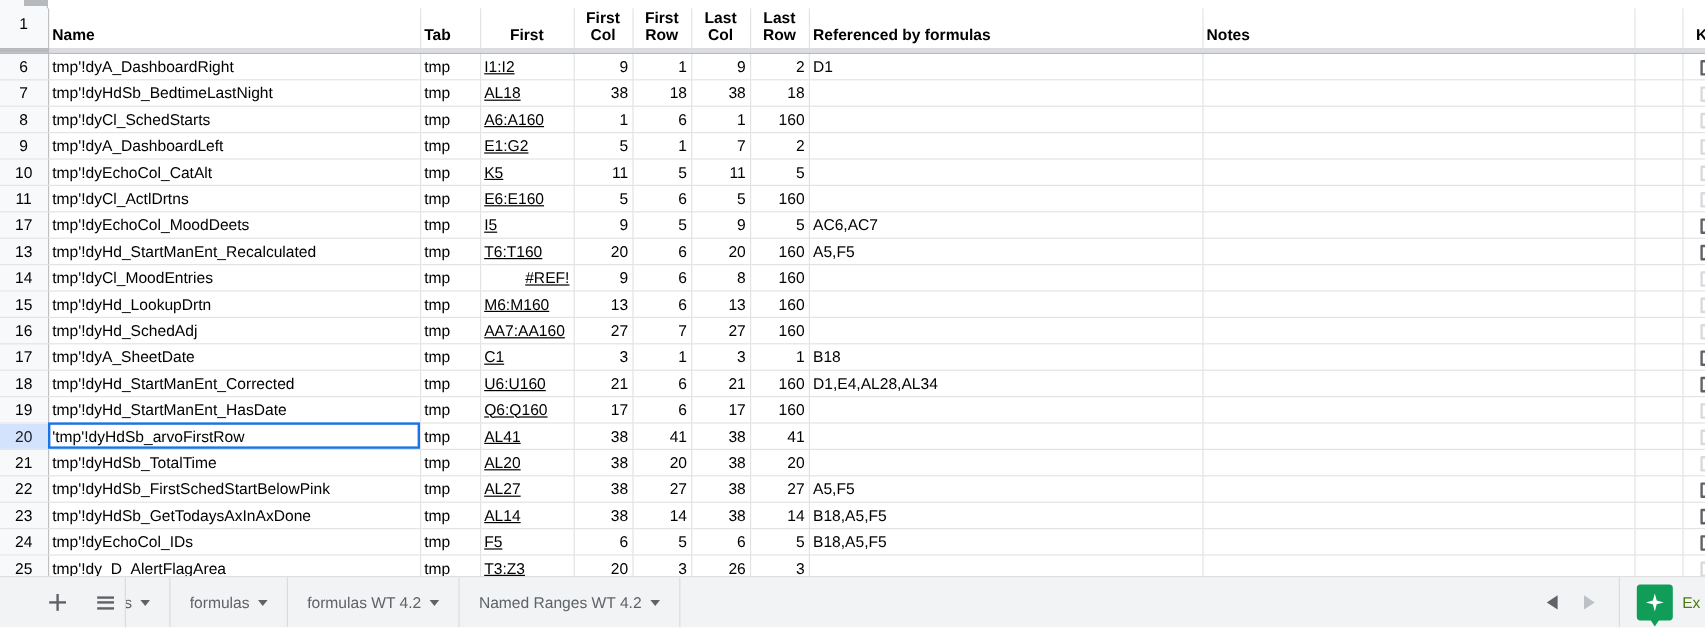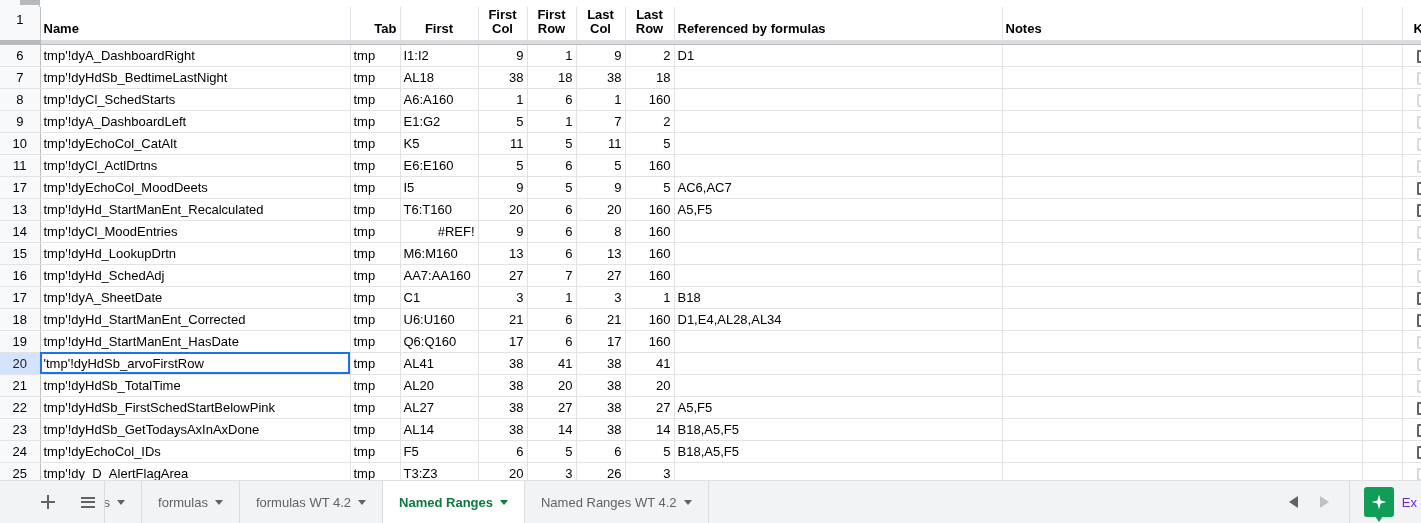--- a/index.html
+++ b/index.html
@@ -88,29 +88,29 @@
   
   .c-name   { width: 310px; }
   .c-tab    { width: 50px;  }
   .c-range  { width: 78px;  }
   .c-num    { width: 49px;  text-align: right; }
   .c-ref    { width: 328px; }
   .c-notes  { width: 360px; }
   .c-gapr   { width: 40px;  }
   .c-kill   { width: 43px;  text-align: center; }
 
-  th.c-tab, th.c-range, th.c-num { text-align: right; }
+  th.c-tab, th.c-range, th.c-num { text-align: left; }
   th.c-range { text-align: center; }
   th.c-num   { text-align: center; }
   th.c-name, th.c-ref, th.c-notes { text-align: left; padding-left: 5px; }
   th.c-kill { text-align: center; }
 
   td.c-name { padding-left: 5px; }
   td.c-ref  { padding-left: 5px; }
-  td.c-range{ padding-left: 5px; }
+  td.c-range{ padding-left: 5px; text-decoration: underline; }
   td.range-err { text-align: right; padding-right: 8px; margin-left: 24px; }
   td.c-num  { padding-right: 6px; }
 
   
   td.selected {
     outline: 2px solid #1a73e8;
     outline-offset: -2px;
     position: relative;
     z-index: 2;
   }
@@ -209,21 +209,21 @@
     cursor: pointer;
   }
   .explore-badge::after {
     content: "";
     position: absolute; bottom: -5px; left: 11px;
     width: 0; height: 0;
     border-left: 4px solid transparent;
     border-right: 4px solid transparent;
     border-top: 6px solid #0f9d58;
   }
-  .explore-label { color: #6d28d9; font-size: 13px; white-space: nowrap; }
+  .explore-label { color: #4d7c0f; font-size: 13px; white-space: nowrap; }
 </style>
 </head>
 <body>
 
 <div id="app">
 
   <div id="grid-area">
     <table class="sheet">
       <colgroup>
         <col style="width:40px">
@@ -584,24 +584,20 @@
           <span class="caret"></span>
         </div>
         <div class="sheet-tab">
           <span>formulas</span>
           <span class="caret"></span>
         </div>
         <div class="sheet-tab">
           <span>formulas WT 4.2</span>
           <span class="caret"></span>
         </div>
-        <div class="sheet-tab active">
-          <span>Named Ranges</span>
-          <span class="caret"></span>
-        </div>
         <div class="sheet-tab">
           <span>Named Ranges WT 4.2</span>
           <span class="caret"></span>
         </div>
       </div>
 
     <div class="navarrows">
       <span class="arrow-l"></span>
       <span class="arrow-r"></span>
     </div>

